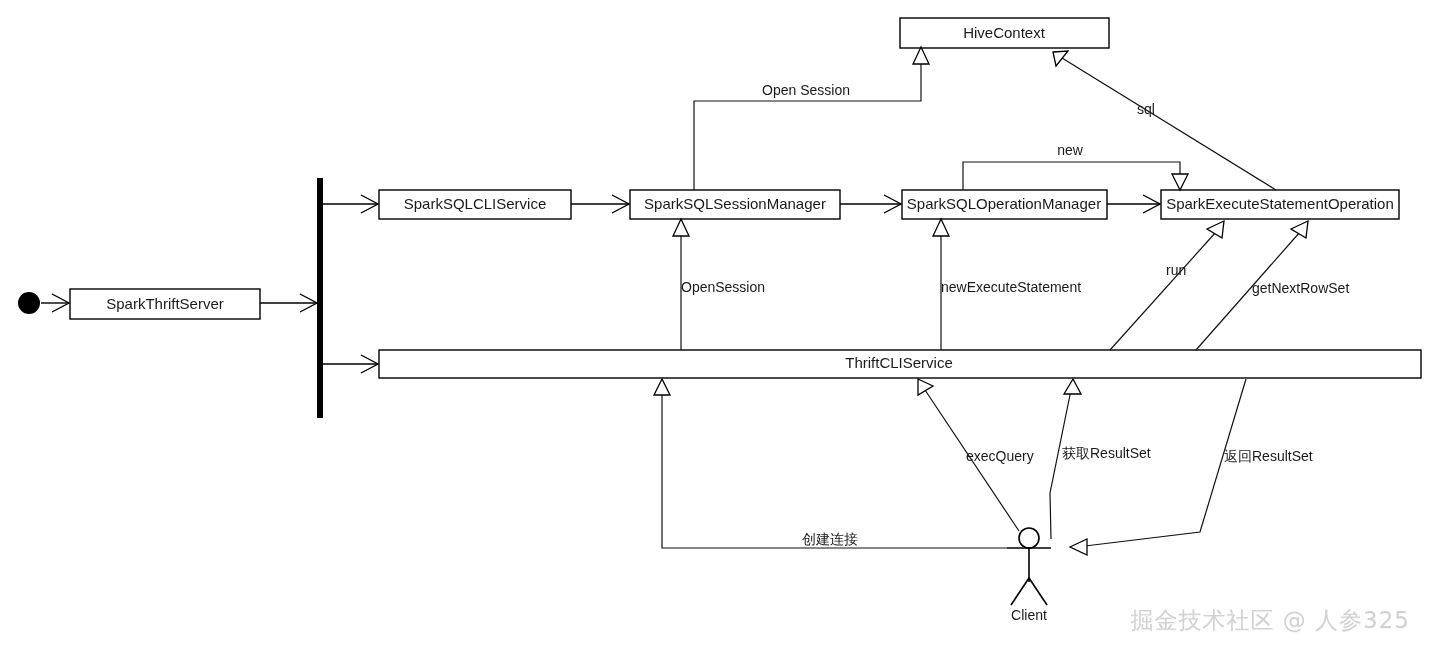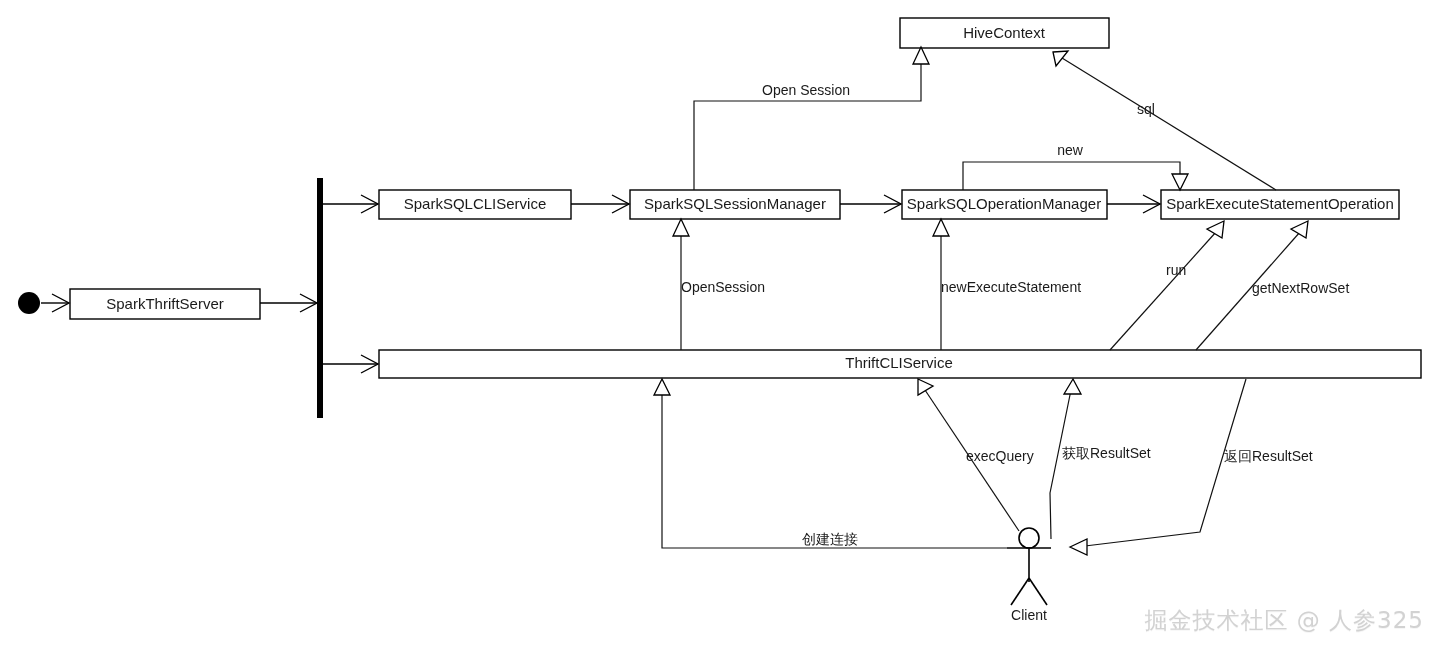--- a/index.html
+++ b/index.html
@@ -83,21 +83,21 @@
     stroke-width: 1.6;
     fill: none;
   }
   .actor-head {
     fill: #ffffff;
     stroke: #000000;
     stroke-width: 1.6;
   }
   .watermark {
     position: absolute;
-    right: 16px;
+    right: 30px;
     bottom: 14px;
     font-family: "DejaVu Sans", "Liberation Sans", sans-serif;
     font-size: 23px;
     color: #d2d2d2;
     letter-spacing: 1px;
     text-shadow: 0 1px 0 #f6f6f6;
     white-space: nowrap;
     user-select: none;
   }
 </style>

